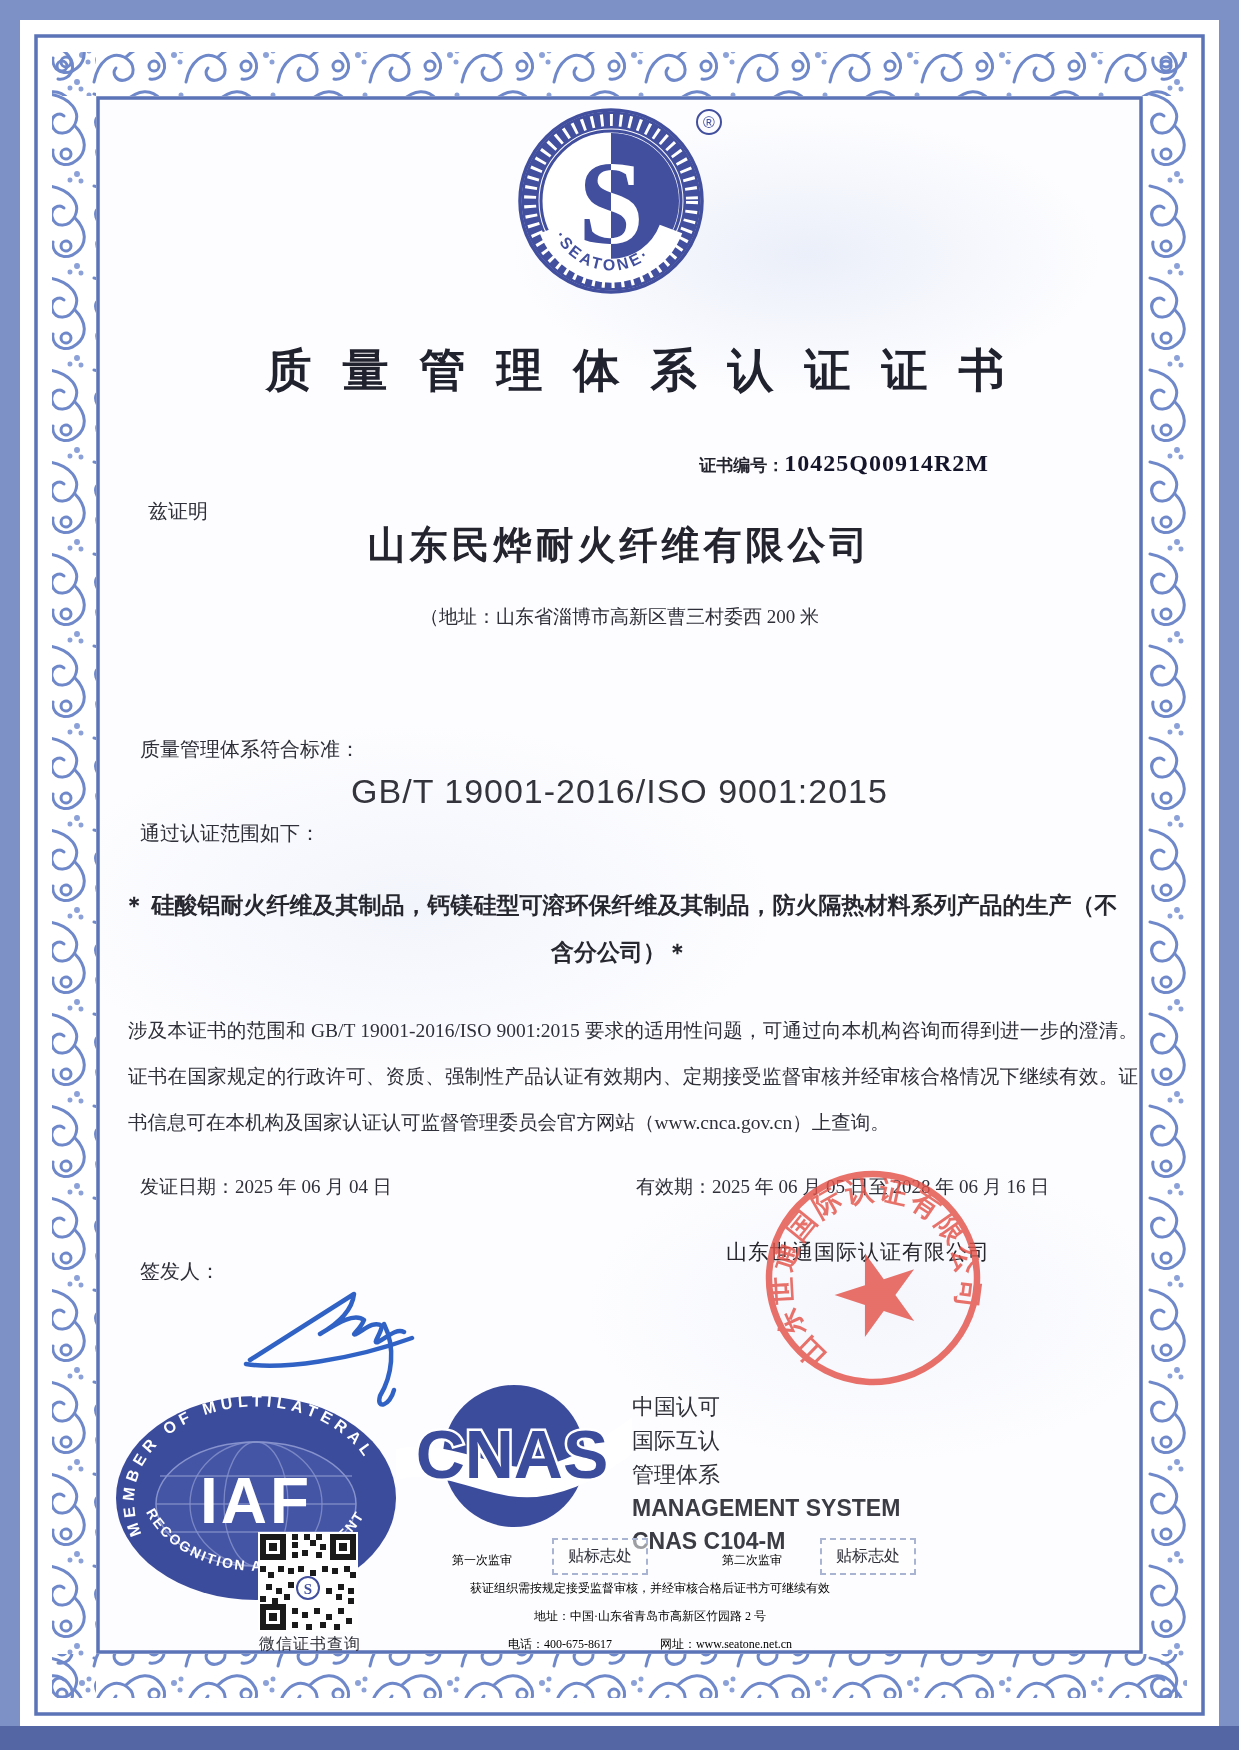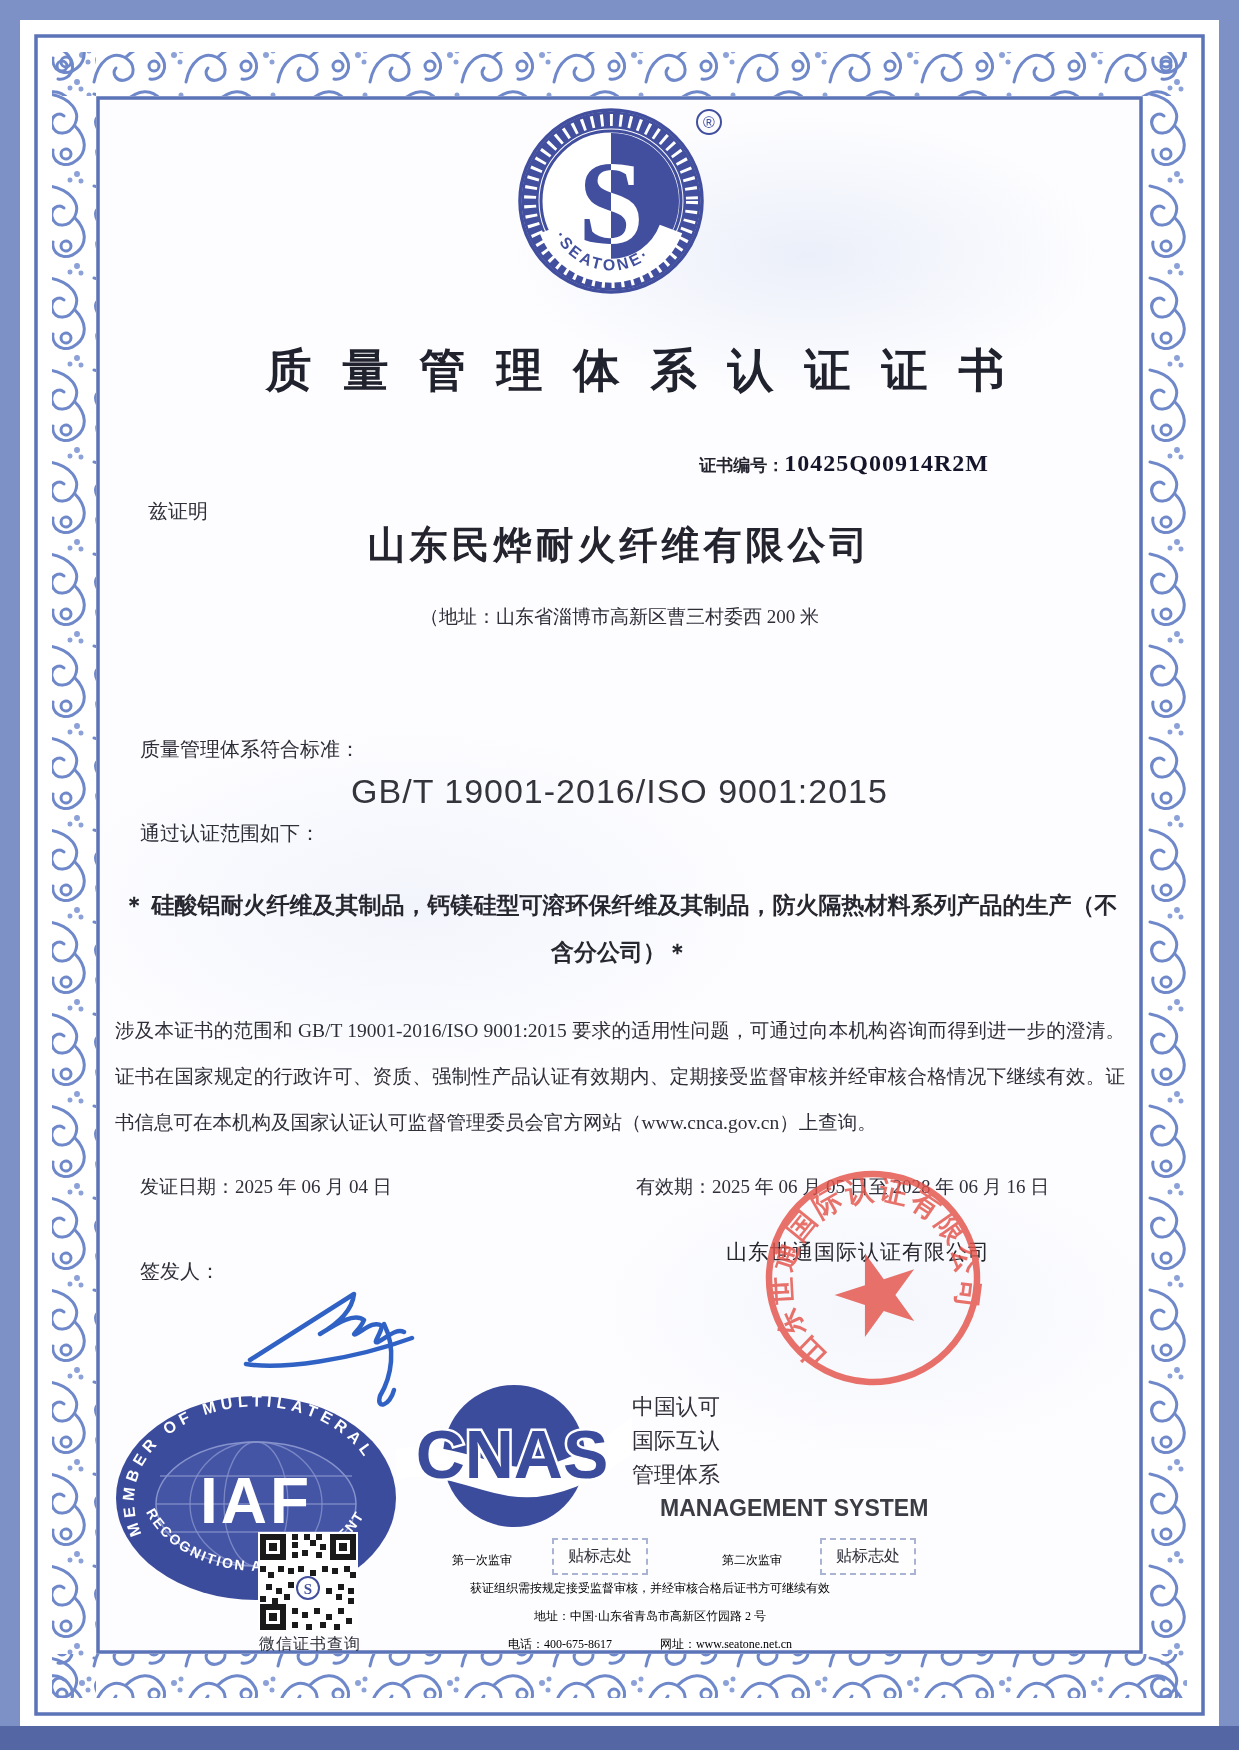--- a/index.html
+++ b/index.html
@@ -16,25 +16,25 @@
   .abs{position:absolute;}
   .center{width:1239px;text-align:center;left:0;}
   .title{font-size:46px;font-weight:600;letter-spacing:31px;padding-left:31px;color:#20222e;}
   .certno-label{font-size:17px;font-weight:700;color:#23242e;}
   .certno{font-size:24px;font-weight:700;color:#14142a;letter-spacing:1px;}
   .small-label{font-size:20px;color:#2e2f38;}
   .company{font-size:38px;font-weight:600;letter-spacing:4px;color:#23242e;}
   .addr{font-size:19px;color:#2e2f38;}
   .std{font-family:"Liberation Sans","DejaVu Sans",sans-serif;font-size:34px;font-weight:500;color:#33343c;letter-spacing:1px;}
   .scope{font-size:23px;font-weight:600;line-height:47px;color:#26272f;text-align:center;}
-  .legal{font-size:19.5px;line-height:46px;color:#2e2f38;text-align:justify;}
+  .legal{font-size:19.5px;line-height:46px;color:#2e2f38;text-align:justify;margin-left:13px;}
   .dateline{font-size:19px;color:#2e2f38;}
   .issuer{font-size:21px;color:#26262c;letter-spacing:1px;}
   .cnas-cn{font-size:22px;color:#2f3038;line-height:34px;font-family:"Liberation Sans","DejaVu Sans",sans-serif;}
-  .cnas-en{font-size:23px;font-weight:700;color:#3b3c44;font-family:"Liberation Sans","DejaVu Sans",sans-serif;line-height:33px;margin-left:28px;}
+  .cnas-en{font-size:23px;font-weight:700;color:#3b3c44;font-family:"Liberation Sans","DejaVu Sans",sans-serif;line-height:33px;}
   .foot{font-size:12px;color:#000000;}
   .sticker-box{border:2px dashed #a9b4d2;padding:6px 14px;font-size:16px;color:#2e2f38;background:rgba(255,255,255,.5);}
   .qr-caption{font-size:16px;color:#2e2f38;letter-spacing:1px;}
   svg text{font-family:"Liberation Sans","DejaVu Sans",sans-serif;}
   svg .serif{font-family:"Liberation Serif","DejaVu Serif",serif;}
 </style>
 </head>
 <body>
 
 <div class="page">
@@ -175,20 +175,21 @@
     <circle cx="118" cy="74" r="71" fill="#3c4c9d"></circle>
     <path d="M -24,90 C 50,58 92,112 152,98 C 198,87 222,62 256,40" fill="none" stroke="#ffffff" stroke-width="30"></path>
     <text x="116" y="96" font-size="68" font-weight="700" fill="#3c4c9d" text-anchor="middle" stroke="#ffffff" stroke-width="5" paint-order="stroke" letter-spacing="0">CNAS</text>
   </svg>
 
   <div class="abs" style="left:632px;top:1390px;">
     <div class="cnas-cn">中国认可</div>
     <div class="cnas-cn">国际互认</div>
     <div class="cnas-cn">管理体系</div>
     <div class="cnas-en">MANAGEMENT SYSTEM</div>
+    <div class="cnas-en">CNAS C104-M</div>
   </div>
 
   <svg class="abs" style="left:258px;top:1532px;" width="100" height="100" viewBox="0 0 100 100">
     <rect x="0" y="0" width="100" height="100" fill="#ffffff"></rect>
     <g fill="#1a1a1a">
       <path d="M2,2 h26 v26 h-26 Z M8,8 v14 h14 v-14 Z" fill-rule="evenodd"></path>
       <rect x="11" y="11" width="8" height="8"></rect>
       <path d="M72,2 h26 v26 h-26 Z M78,8 v14 h14 v-14 Z" fill-rule="evenodd"></path>
       <rect x="81" y="11" width="8" height="8"></rect>
       <path d="M2,72 h26 v26 h-26 Z M8,78 v14 h14 v-14 Z" fill-rule="evenodd"></path>

